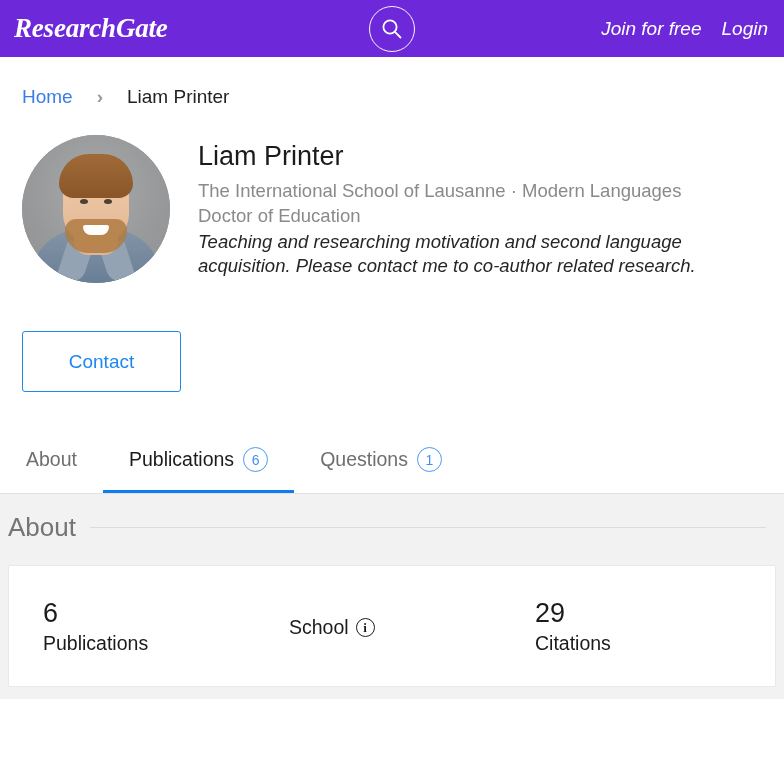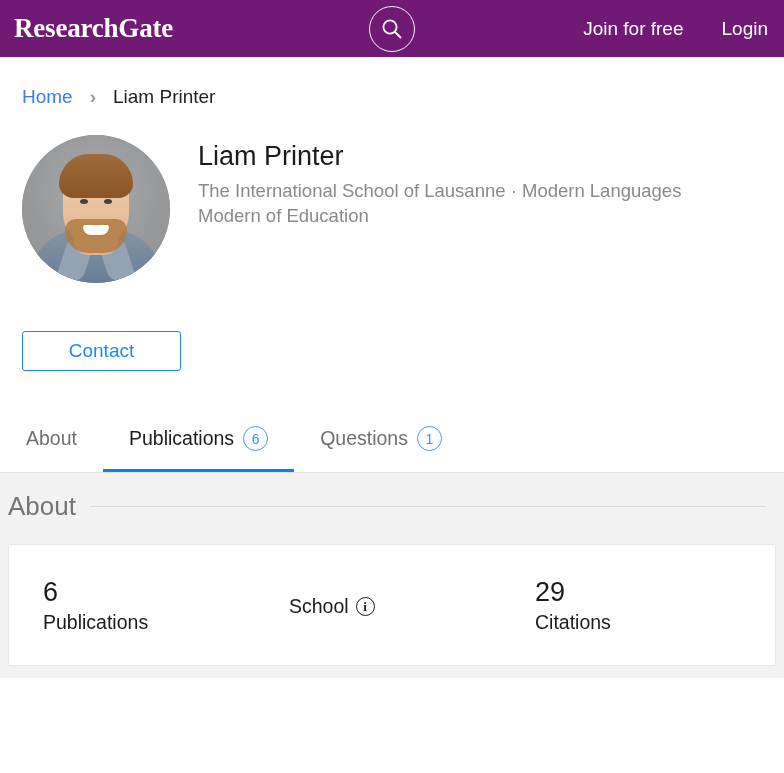--- a/index.html
+++ b/index.html
@@ -11,23 +11,24 @@
     overflow: hidden;
     background: #ffffff;
     font-family: "Liberation Sans", sans-serif;
     -webkit-font-smoothing: antialiased;
   }
 
   
   .topbar {
     position: relative;
     height: 57px;
-    background: #701a75;
-    display: flex;
-    align-items: center;
+    background: #6d28d9;
+    display: flex;
+    align-items: center;
+    font-style: italic;
   }
   .brand {
     margin-left: 14px;
     color: #ffffff;
     font-family: "Liberation Serif", serif;
     font-size: 27px;
     font-weight: 700;
     letter-spacing: -0.2px;
     line-height: 1;
     white-space: nowrap;
@@ -46,34 +47,34 @@
     background: transparent;
   }
   .search-btn svg { display: block; }
   .topnav {
     position: absolute;
     right: 16px;
     top: 0;
     height: 57px;
     display: flex;
     align-items: center;
-    gap: 38px;
+    gap: 20px;
   }
   .topnav a {
     color: #ffffff;
     font-size: 19px;
     text-decoration: none;
     white-space: nowrap;
   }
 
   
   .breadcrumb {
     display: flex;
     align-items: center;
-    gap: 17px;
+    gap: 24px;
     padding: 29px 0 0 22px;
     font-size: 19px;
   }
   .crumb-home { color: #3B7CEC; text-decoration: none; }
   .crumb-sep {
     color: #9a9a9a;
     font-size: 19px;
     font-weight: 600;
     line-height: 1;
     transform: translateY(-1px);
@@ -202,21 +203,21 @@
     color: #262626;
     font-style: italic;
     line-height: 1.34;
     margin-top: 1px;
   }
 
   
   .contact-wrap { padding: 48px 0 0 22px; }
   .contact-btn {
     width: 159px;
-    height: 40px;
+    height: 61px;
     border: 1.4px solid #1E88F0;
     border-radius: 3px;
     background: #ffffff;
     color: #1E88F0;
     font-size: 19px;
     font-family: "Liberation Sans", sans-serif;
     cursor: pointer;
     display: flex;
     align-items: center;
     justify-content: center;
@@ -368,21 +369,22 @@
     <div class="beard"></div>
     <div class="smile"></div>
     <div class="hair"></div>
     <div class="eye l"></div>
     <div class="eye r"></div>
   </div>
 
   <div class="profile-text">
     <h1 class="person-name">Liam Printer</h1>
     <div class="affiliation">The International School of Lausanne · Modern Languages</div>
-    <div class="degree">Modern of Education</div>
+    <div class="degree">Doctor of Education</div>
+    <div class="bio">Teaching and researching motivation and second language acquisition. Please contact me to co-author related research.</div>
   </div>
 </div>
 
 <div class="contact-wrap">
   <button class="contact-btn">Contact</button>
 </div>
 
 <div class="tabs">
   <div class="tab">
     <span>About</span>

